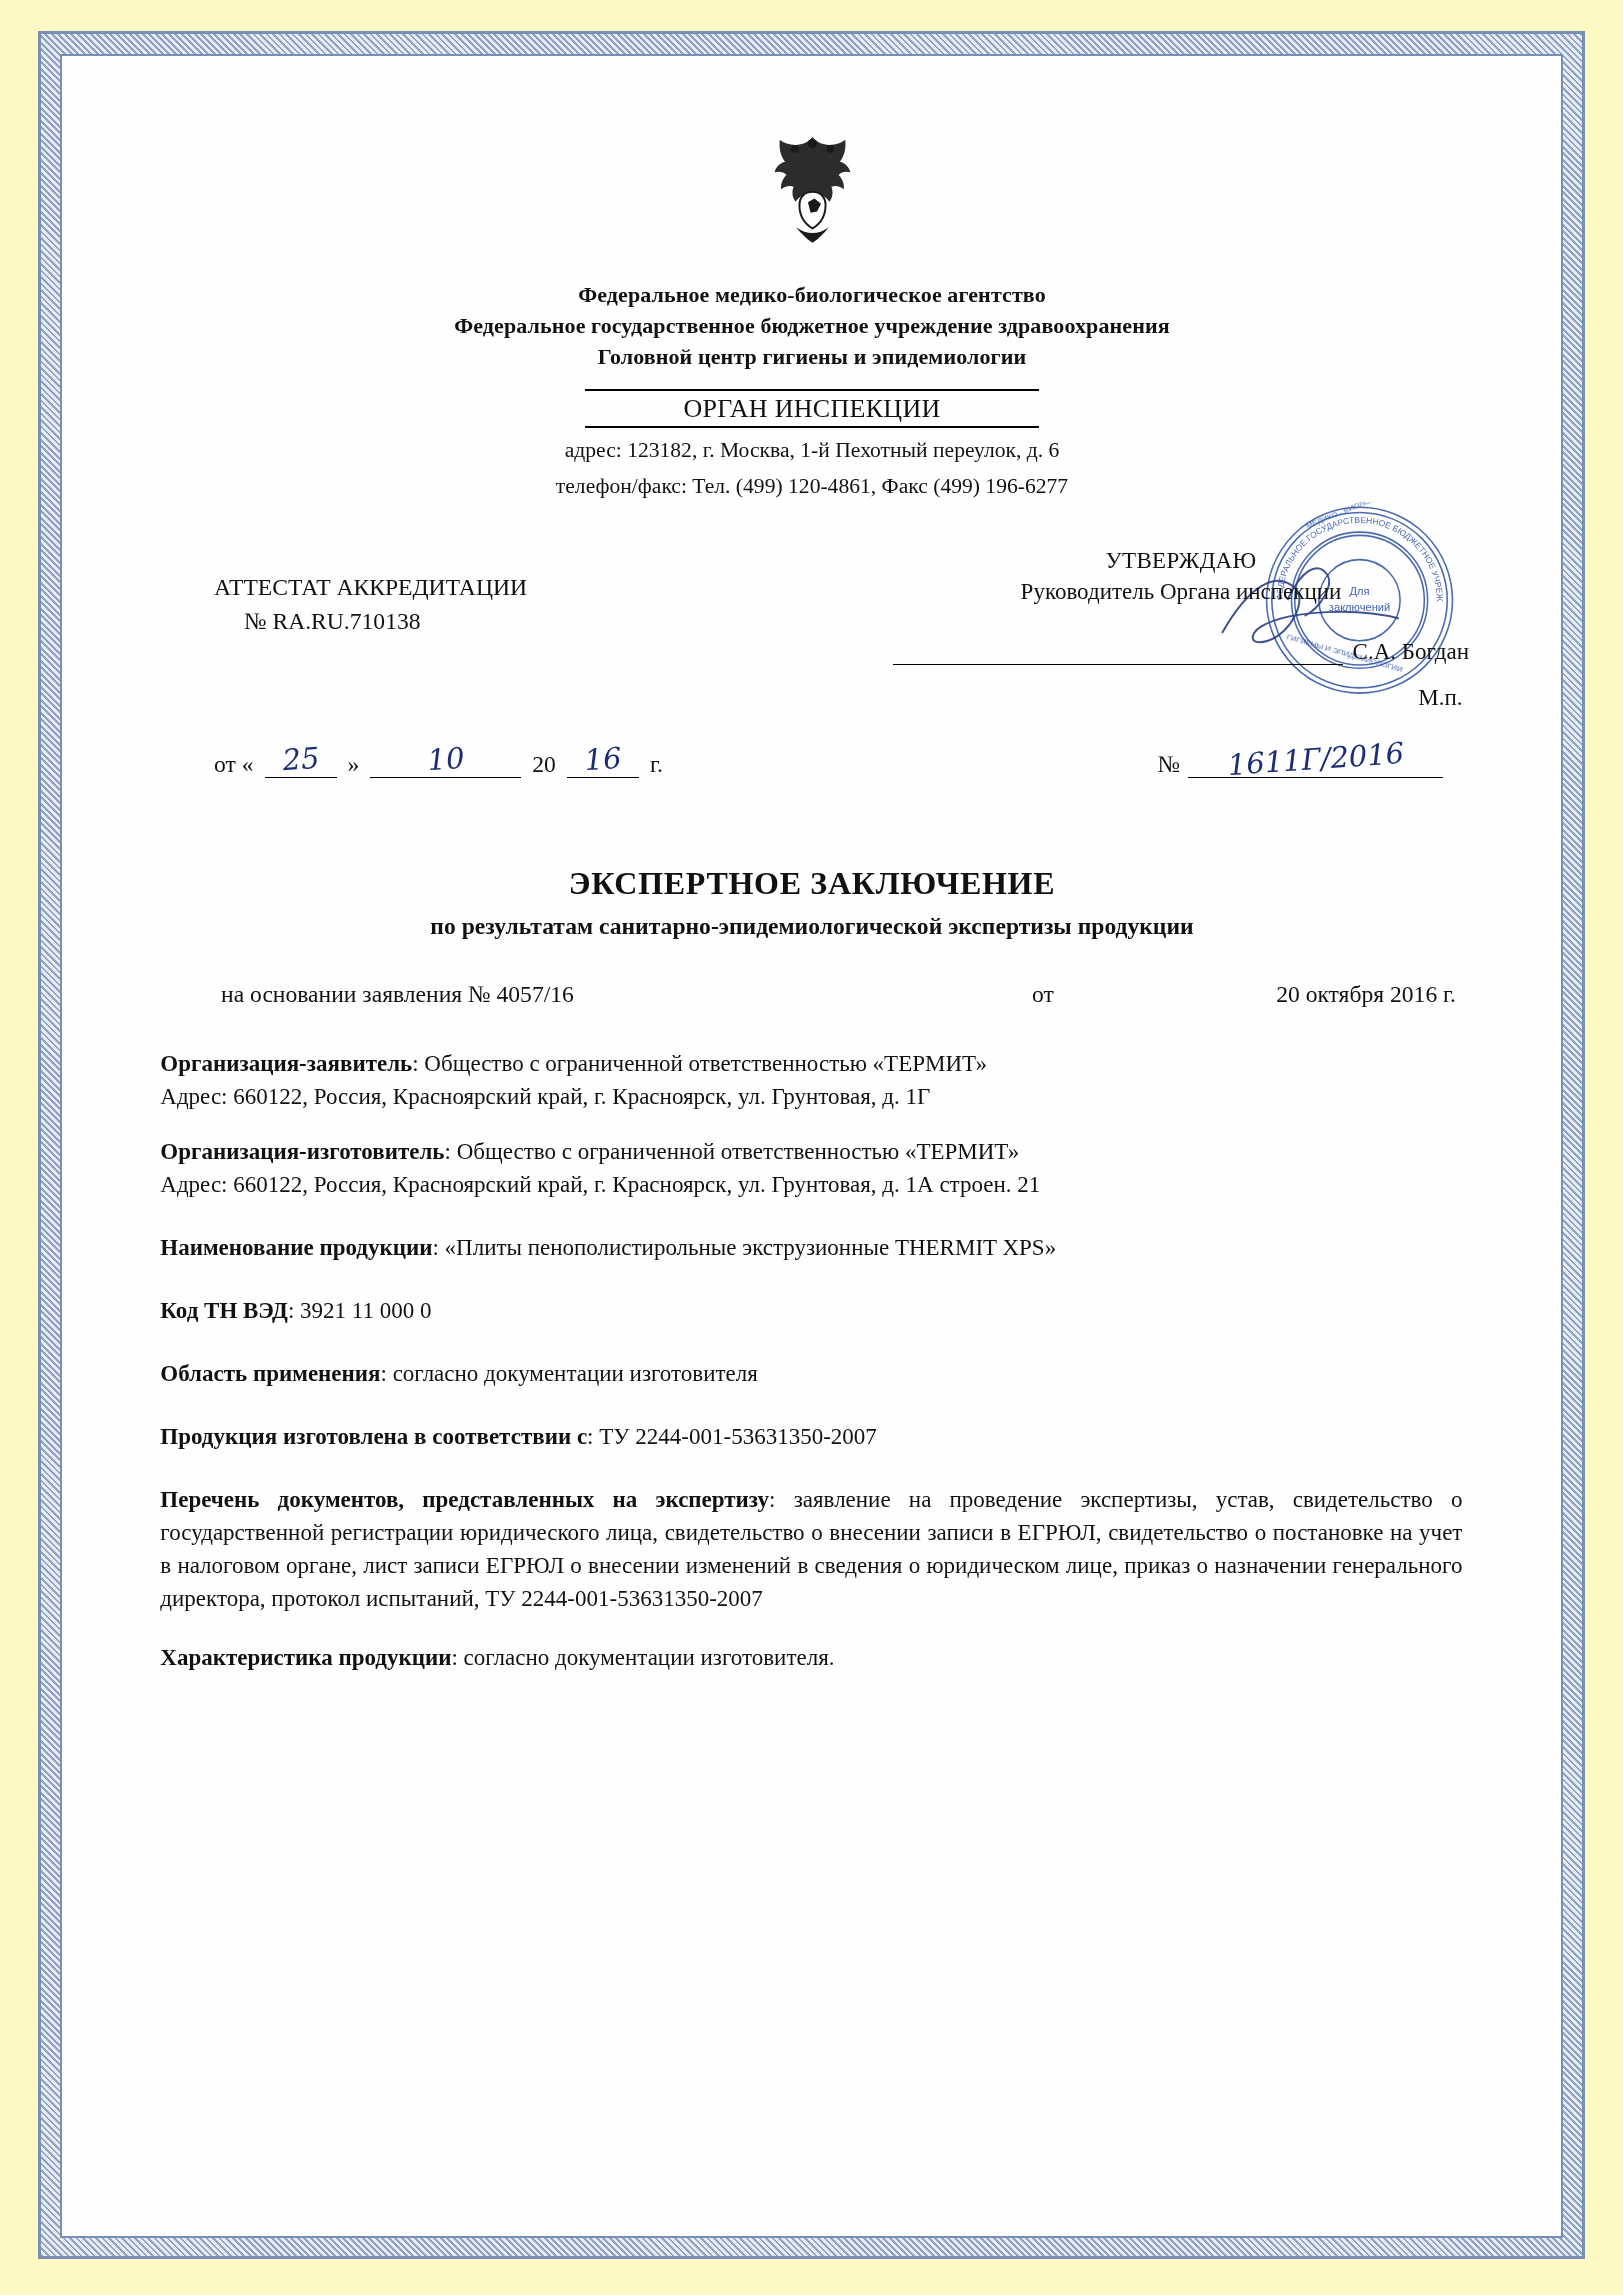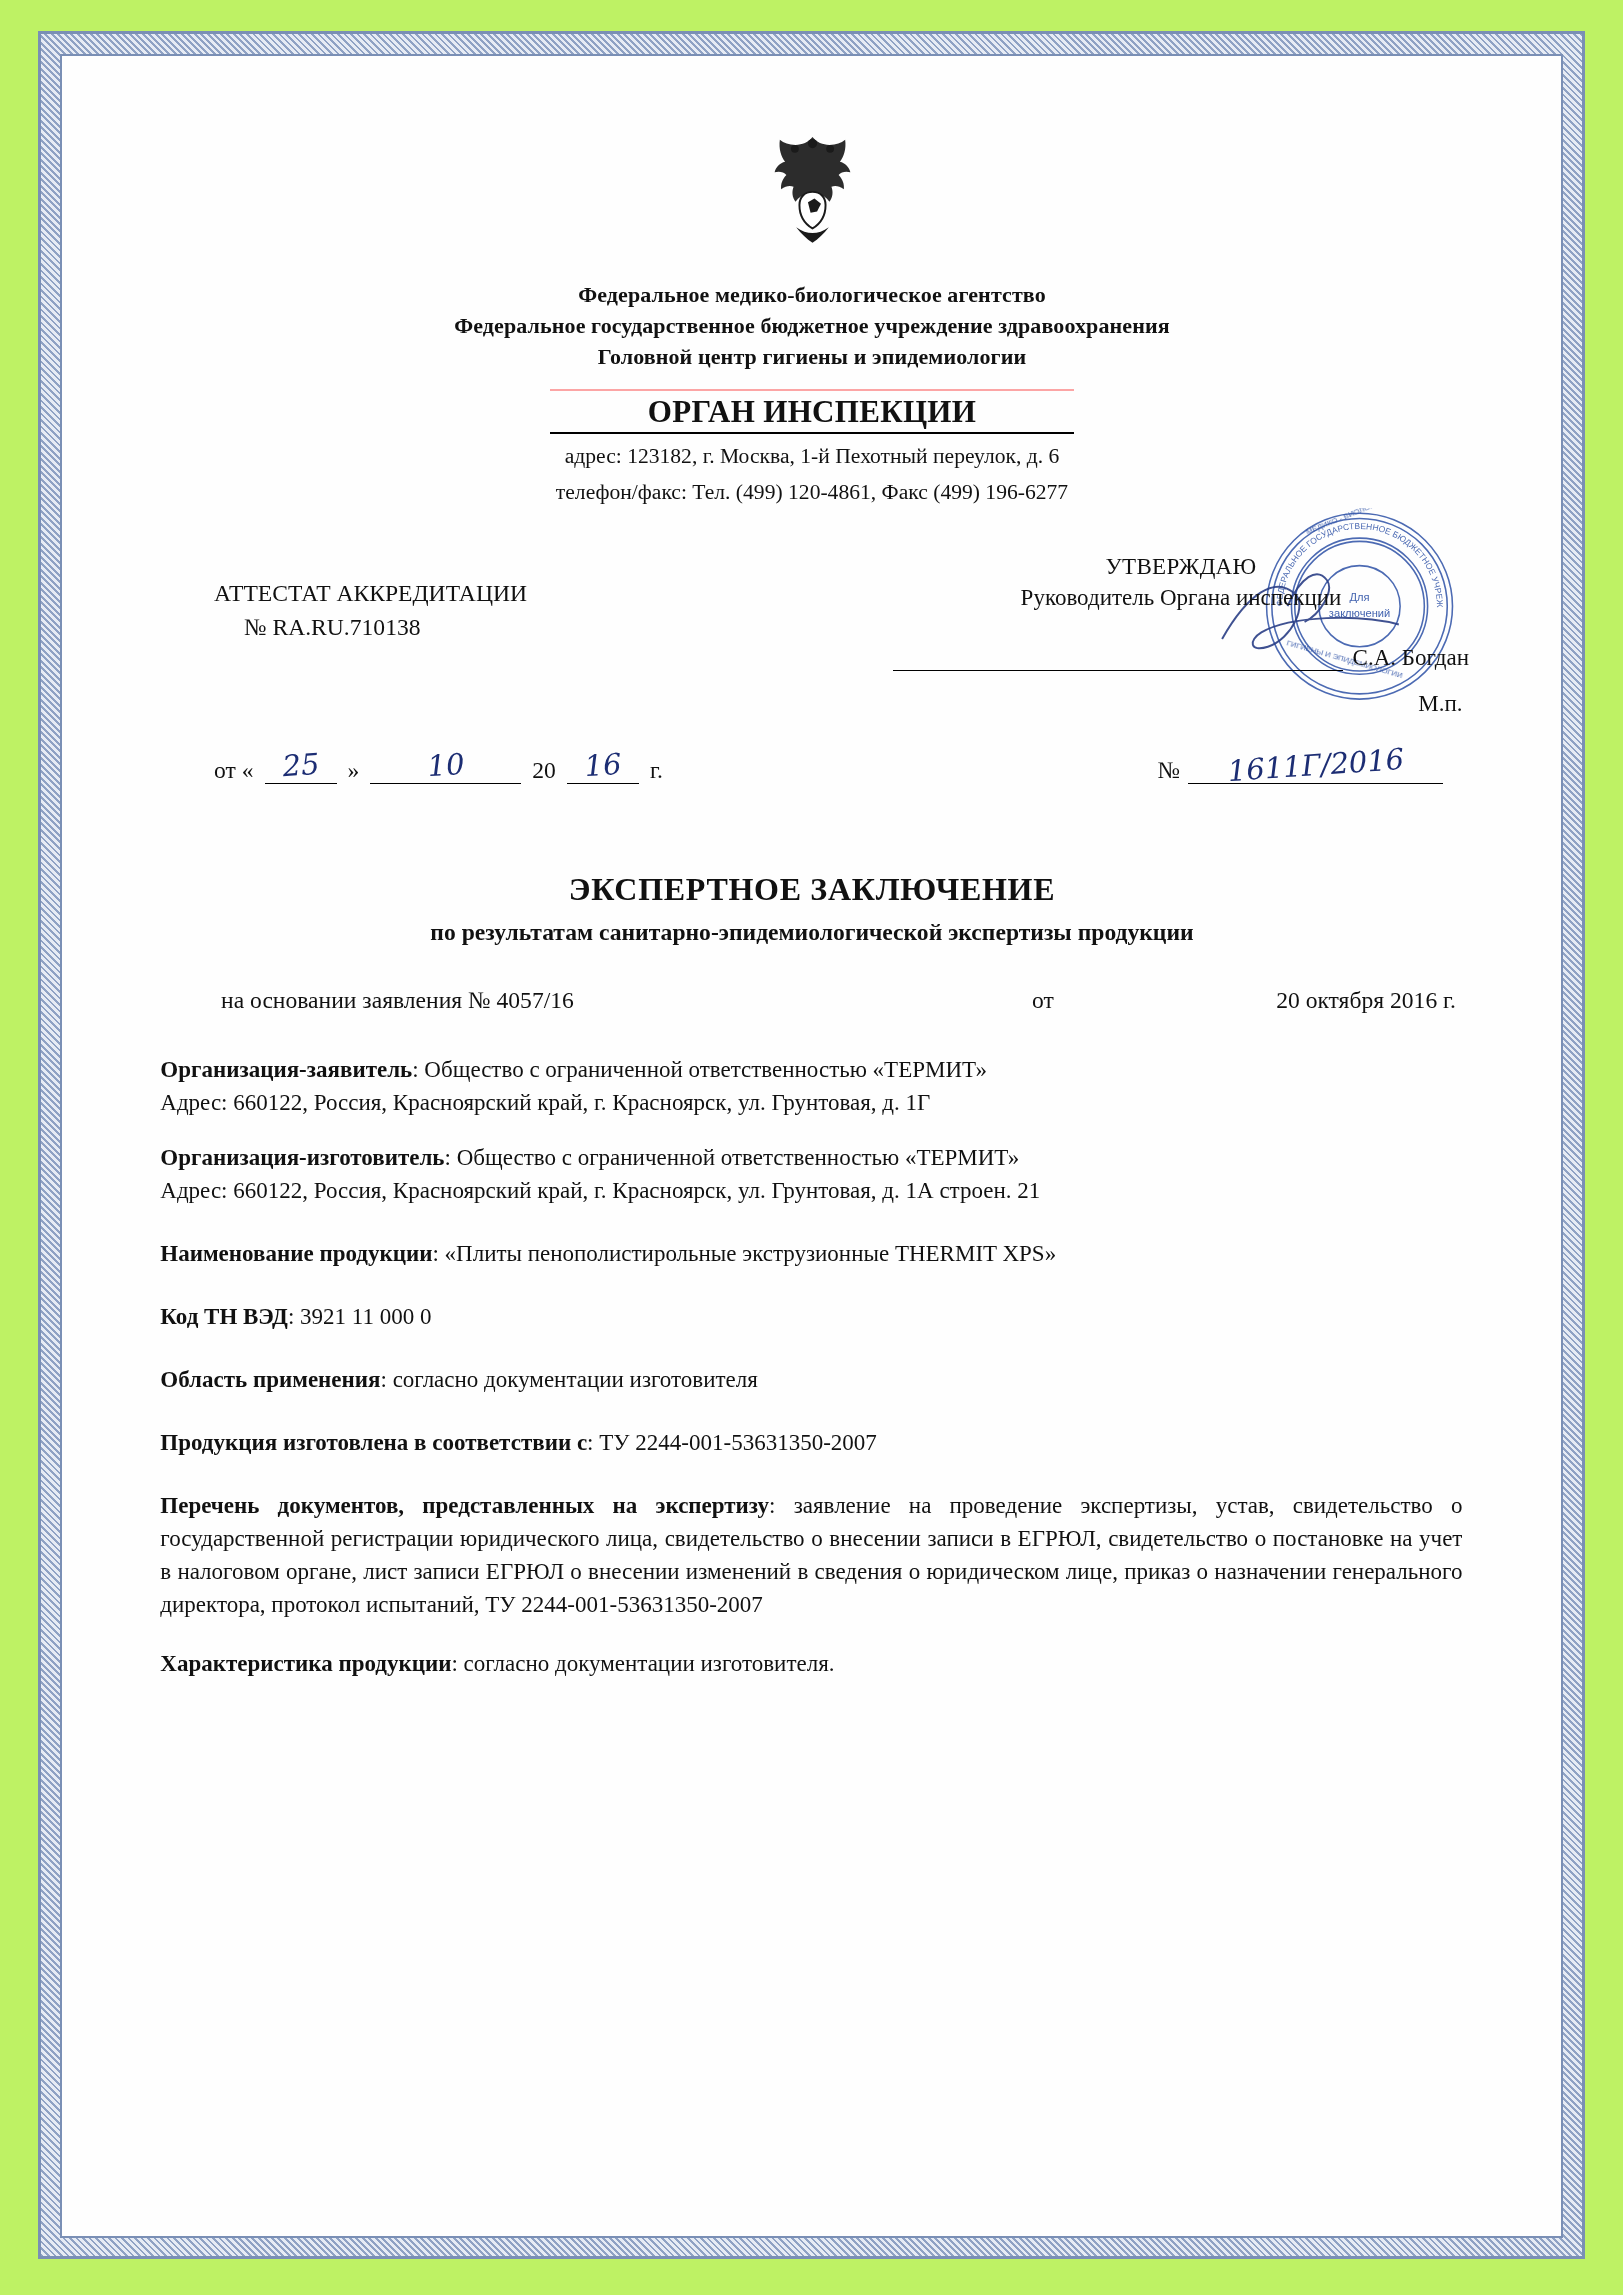--- a/index.html
+++ b/index.html
@@ -16,21 +16,21 @@
     overflow: hidden;
   }
 
   
   .page {
     position: absolute;
     left: 0; top: 0;
     width: 1623px;
     height: 2295px;
     box-sizing: border-box;
-    background: #bef264;
+    background: #fef9c3;
   }
   .border-outer {
     position: absolute;
     left: 38px; top: 31px;
     width: 1547px;
     height: 2228px;
     box-sizing: border-box;
     border: 3.3px solid #7a8fb5;
     background:
       repeating-linear-gradient(45deg, #8fa2c4 0px, #8fa2c4 2px, #e6ebf4 2px, #e6ebf4 4.6px);
@@ -77,23 +77,23 @@
     font-size: 22px;
     line-height: 31px;
     letter-spacing: 0.1px;
   }
 
   .inspection-title {
     text-align: center;
     margin-top: 17px;
   }
   .inspection-title span {
-    font-weight: bold;
-    font-size: 31px;
-    border-top: 2px solid #fca5a5;
+    font-weight: normal;
+    font-size: 26px;
+    border-top: 2px solid #000000;
     border-bottom: 2px solid #000;
     padding: 2.6px 98px 2.6px 98px;
     display: inline-block;
     letter-spacing: 0.3px;
   }
   .addr {
     text-align: center;
     font-size: 21.6px;
     line-height: 30px;
     margin-top: 6.5px;

